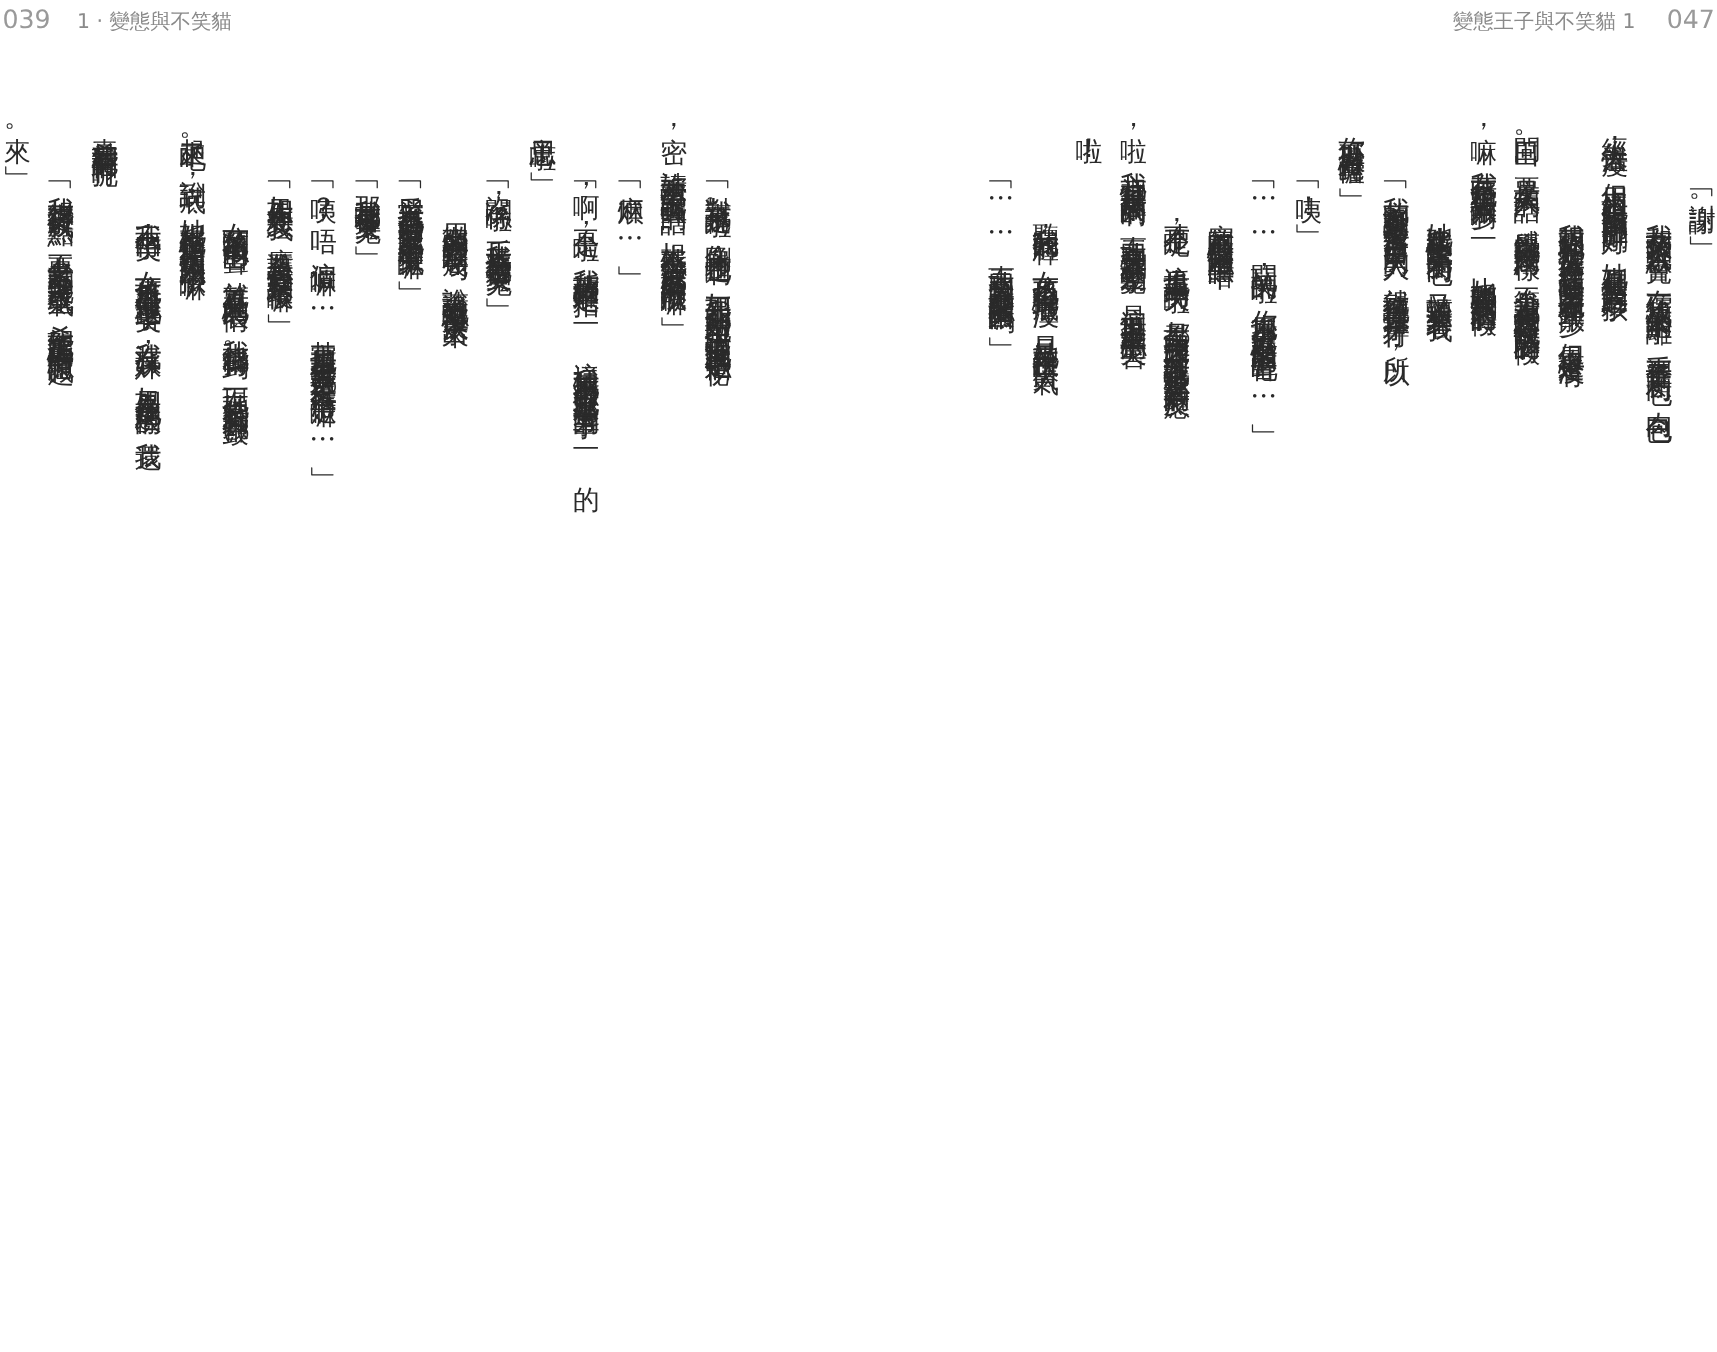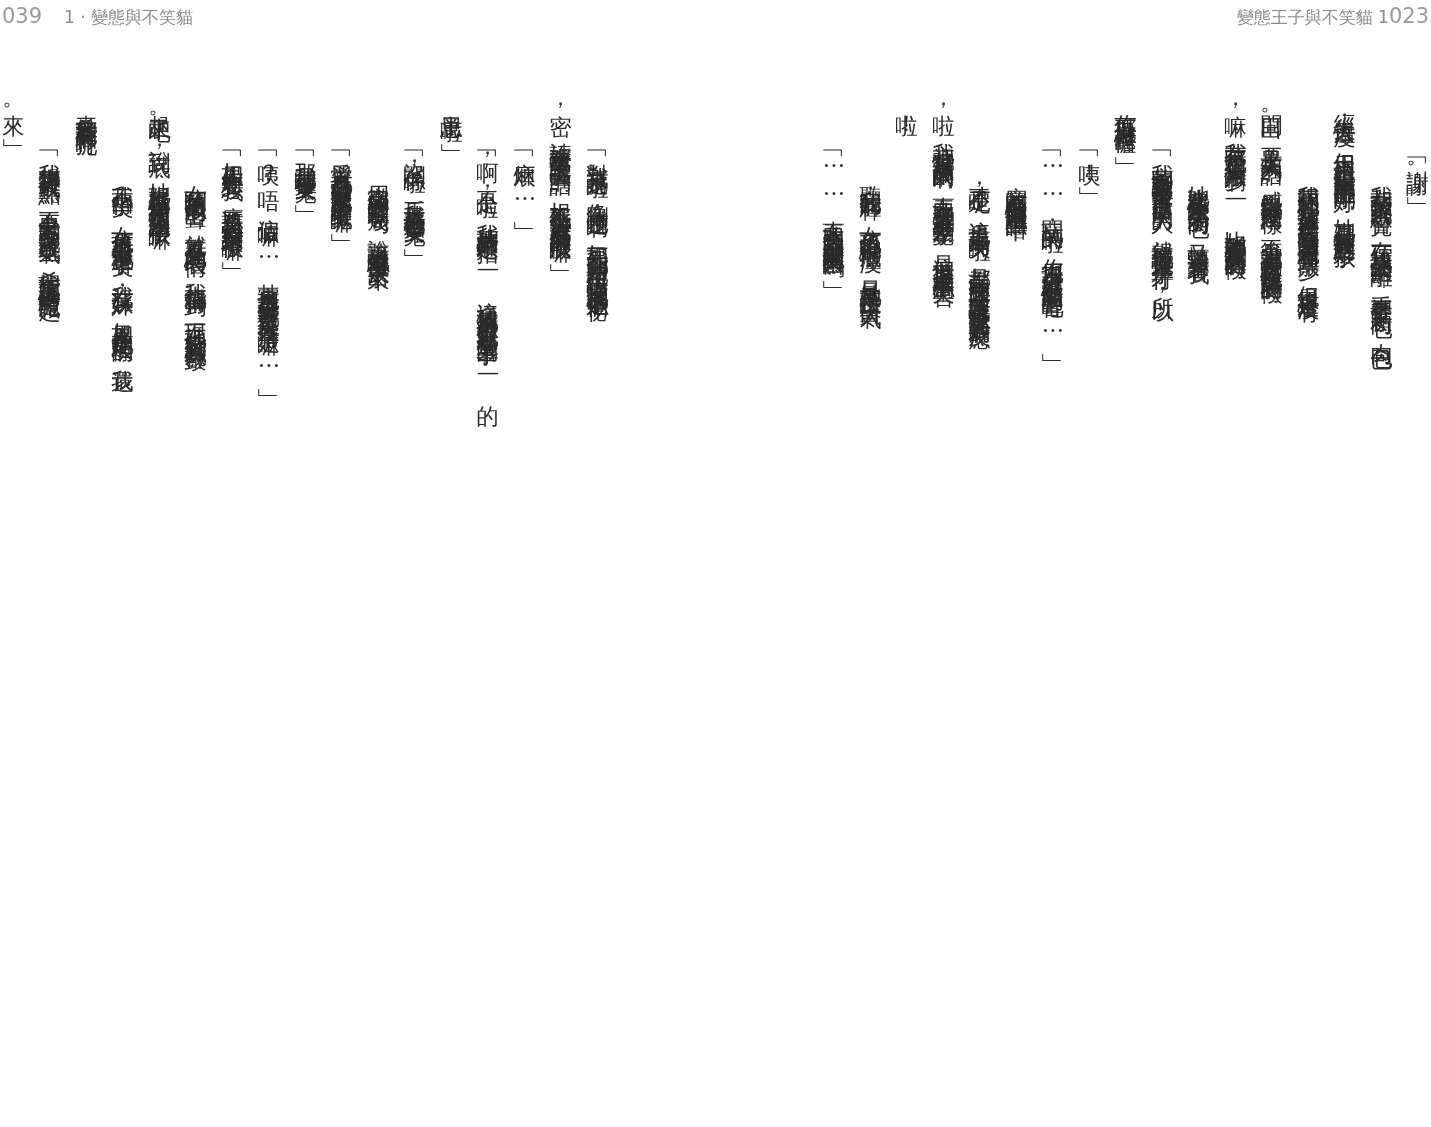--- a/index.html
+++ b/index.html
@@ -4,35 +4,35 @@
 <style>
   html, body { margin:0; padding:0; background:#ffffff; }
   body { width:1431px; height:1127px; position:relative; overflow:hidden;
          font-family:"DejaVu Serif","Liberation Serif",serif; color:#2a2a2a; }
   .header { position:absolute; top:4px; font-family:"DejaVu Sans","Liberation Sans",sans-serif;
             font-size:17px; color:#8a8a8a; white-space:nowrap; }
   .header .num { font-size:21px; color:#999; }
   #hdr-left { left:2px; }
   #hdr-left .title { margin-left:22px; }
   #hdr-right { right:2px; }
-  #hdr-right .title { }
+  #hdr-right .title { margin-right:26px; }
   .page { position:absolute; top:0; height:1127px; }
   #page-left { left:0; width:715px; }
   #page-right { left:716px; width:715px; }
   .col { position:absolute; writing-mode:vertical-rl; text-orientation:upright;
          font-size:22.4px; line-height:26px; letter-spacing:2.6px; white-space:nowrap; }
 </style>
 </head>
 <body>
 
 <div class="header" id="hdr-left">
   <span class="num">039</span><span class="title">1 ‧ 變態與不笑貓</span>
 </div>
 <div class="header" id="hdr-right">
-  <span class="title">變態王子與不笑貓 1</span><span class="num">023</span>
+  <span class="title">變態王子與不笑貓 1</span><span class="num">047</span>
 </div>
 
 <div class="page" id="page-right"></div>
 <div class="page" id="page-left"></div>
 
 <div class="col" style="left: 1405px; top: 150px;">「謝謝。」</div>
 <div class="col" style="left: 1369px; top: 143px;">　我和女孩又陷入沉默一會兒，在縮短成一公尺的距離下，手裡各拿了一顆肉包。肉包已</div>
 <div class="col" style="left: 1332px; top: 97px;">經失去溫度，但用來填飽尖叫得很累的肚子剛剛好。她真是個善體人意的好孩子。</div>
 <div class="col" style="left: 1296px; top: 143px;">　我很想問她一個女孩子為什麼會在這種時間拿著肉包子在外頭散步，但最終還是沒有</div>
 <div class="col" style="left: 1259px; top: 97px;">問出口。要是太煩人的話，感覺就跟變態沒兩樣。不管是誰都有想獨自在夜晚散散步的時候</div>

